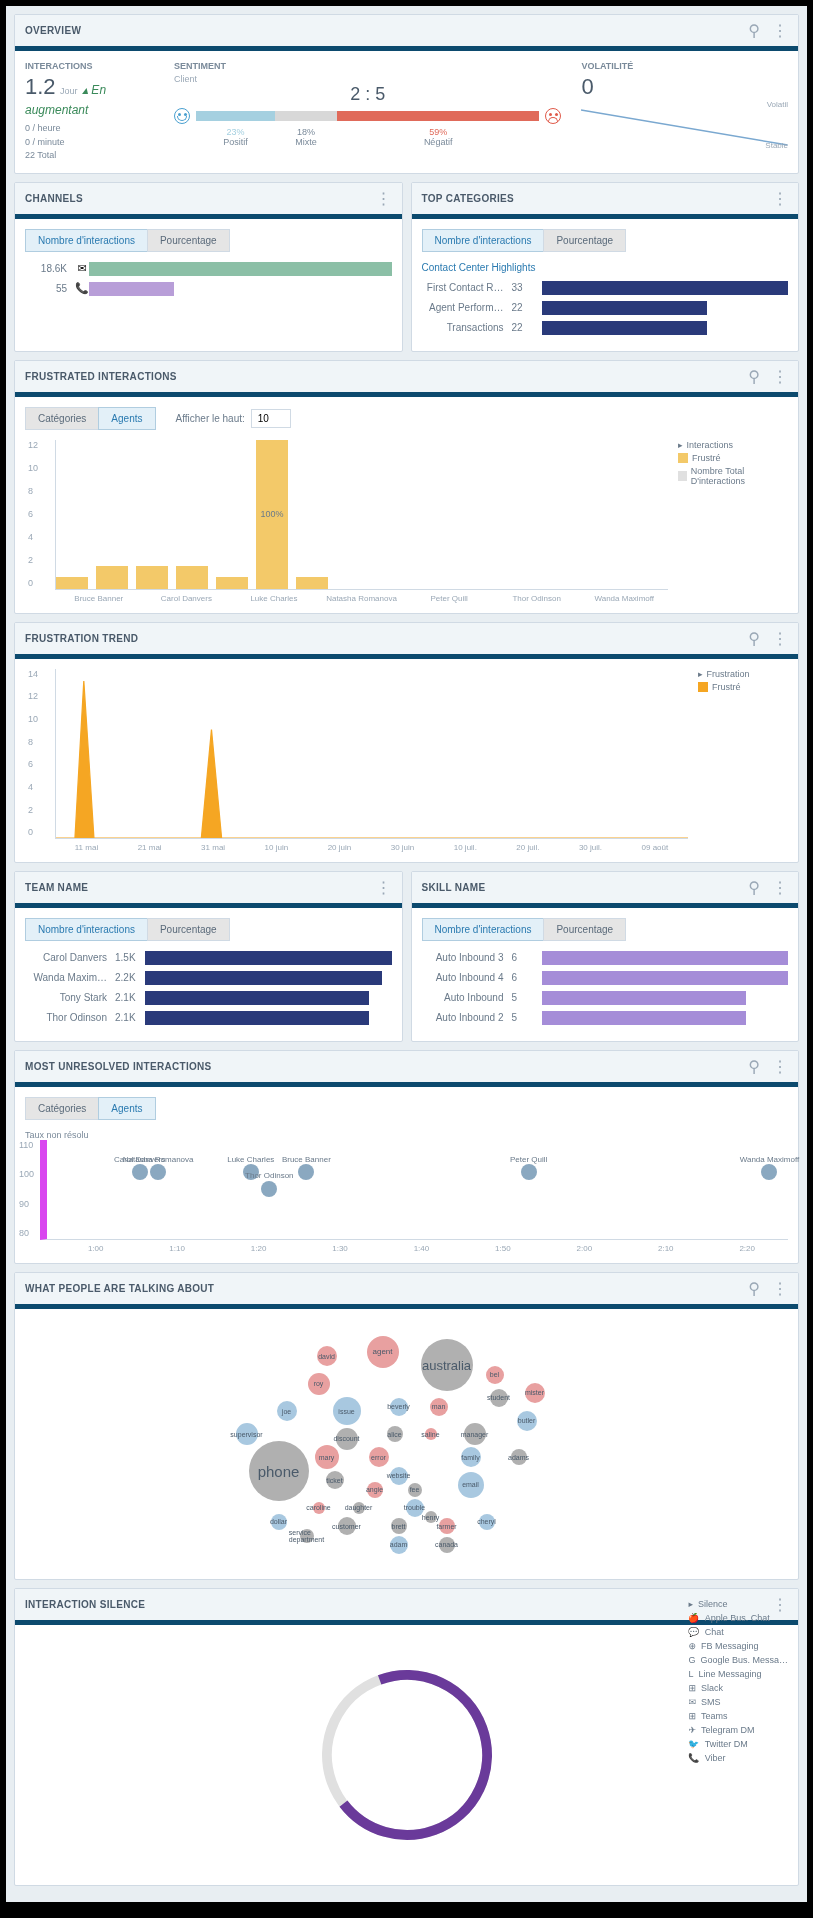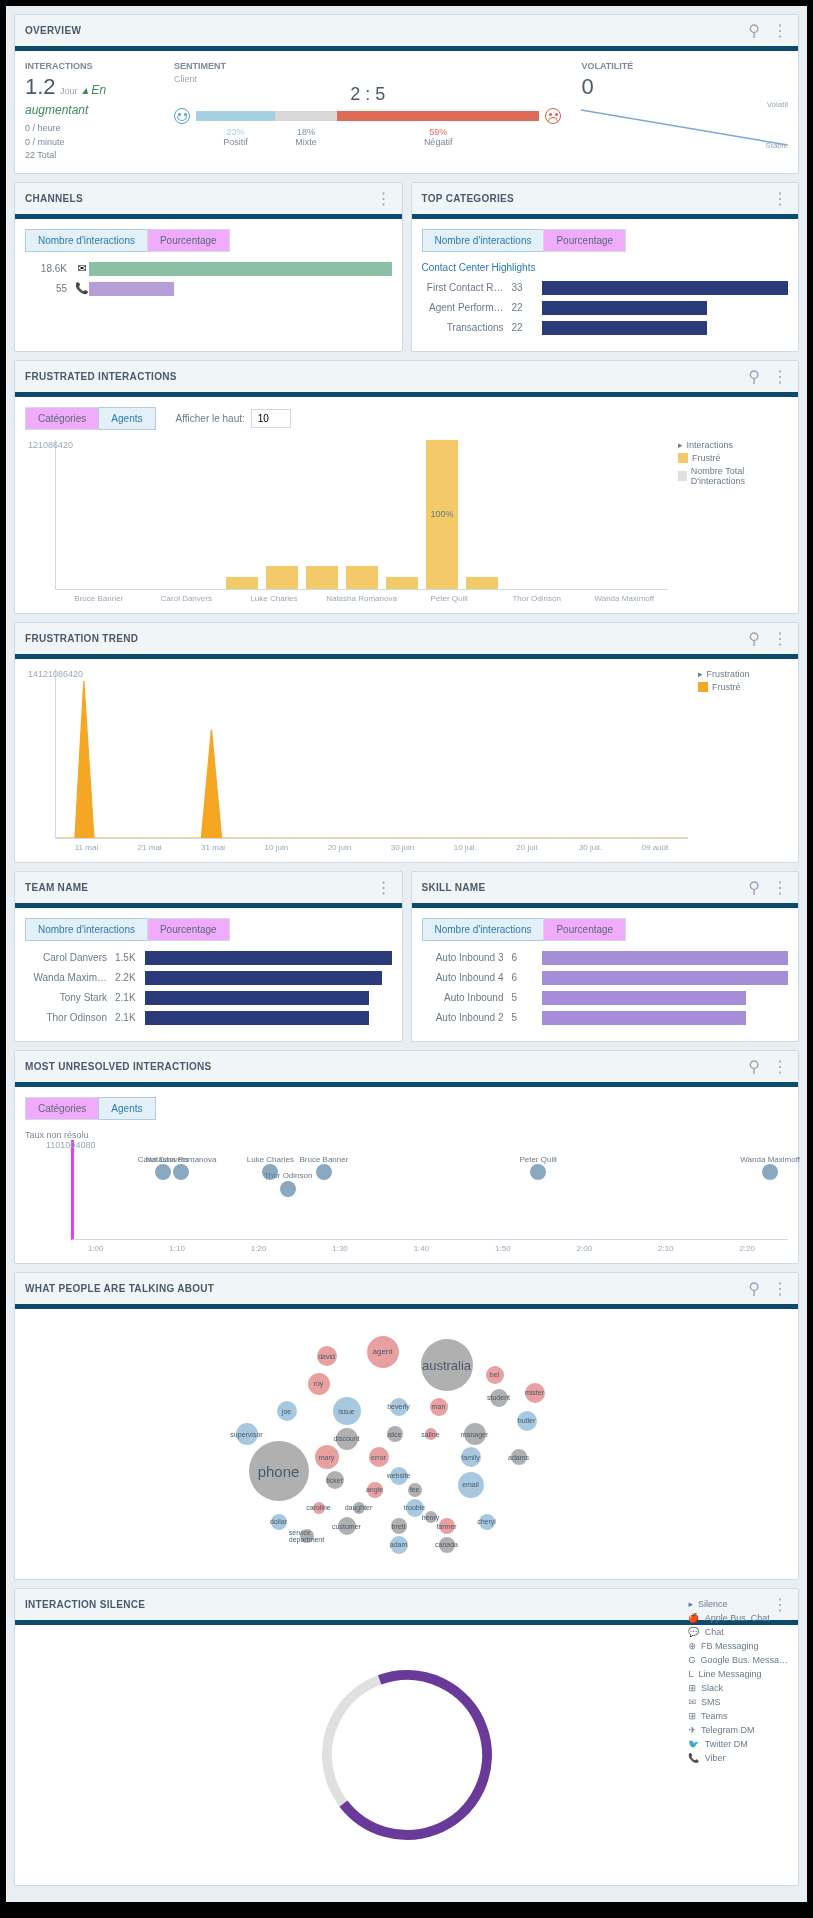--- a/index.html
+++ b/index.html
@@ -6,21 +6,21 @@
 body { background: #000; padding: 6px; }
 .page { background: #e8eef2; padding: 8px; }
 .widget { background: #fff; border: 1px solid #d0dae4; margin-bottom: 8px; border-radius: 2px; }
 .widget-header { background: #f0f5f8; border-bottom: 5px solid #0c4a6e; padding: 6px 10px; display: flex; align-items: center; justify-content: space-between; }
 .widget-title { font-size: 10px; font-weight: 600; color: #4a5a6a; letter-spacing: 0.3px; }
 .widget-icons { display: flex; gap: 12px; color: #9aa8b6; }
 .widget-body { padding: 10px; }
 .row { display: flex; gap: 8px; }
 .row > .widget { flex: 1; }
 .tabs { display: flex; gap: 0; margin-bottom: 10px; }
-.tab { border: 1px solid #d0dae4; padding: 5px 12px; font-size: 10px; color: #5a6a7a; cursor: pointer; background: #f0abfc; }
+.tab { border: 1px solid #d0dae4; padding: 5px 12px; font-size: 10px; color: #5a6a7a; cursor: pointer; background: #e5e5e5; }
 .tab.active { background: #e3f0f8; color: #2a7ab0; border-color: #b0cde0; }
 .tab + .tab { margin-left: -1px; }
 .overview-row { display: flex; gap: 20px; }
 .overview-col { flex: 1; }
 .section-label { font-size: 9px; color: #7a8a9a; font-weight: 600; margin-bottom: 3px; }
 .big-num { font-size: 22px; color: #4a5a6a; font-weight: 300; }
 .trend { font-size: 12px; color: #3a8a5a; font-style: italic; }
 .unit { font-size: 9px; color: #9aa8b6; }
 .small-stats { font-size: 9px; color: #7a8a9a; line-height: 1.5; margin-top: 4px; }
 .sentiment-bar { display: flex; height: 10px; margin: 6px 0; }
@@ -34,29 +34,29 @@
 .volatil-chart { height: 50px; position: relative; }
 .vol-label { font-size: 8px; color: #9aa8b6; position: absolute; right: 0; }
 .hbar-row { display: flex; align-items: center; margin-bottom: 6px; font-size: 10px; }
 .hbar-label { width: 90px; text-align: right; padding-right: 8px; color: #6a7a8a; white-space: nowrap; overflow: hidden; text-overflow: ellipsis; }
 .hbar-val { width: 30px; text-align: left; color: #6a7a8a; }
 .hbar-track { flex: 1; height: 14px; position: relative; }
 .hbar-fill { height: 100%; }
 .icon-sq { width: 14px; height: 14px; display: inline-flex; align-items: center; justify-content: center; font-size: 11px; }
 .link-blue { color: #2a7ab0; font-size: 10px; margin-bottom: 8px; display: block; }
 .chart-area { position: relative; height: 150px; border-left: 1px solid #d0dae4; border-bottom: 1px solid #d0dae4; margin-left: 30px; }
-.y-ticks { position: absolute; left: -28px; top: 0; height: 100%; font-size: 9px; color: #9aa8b6; display: flex; flex-direction: row; justify-content: space-between; }
+.y-ticks { position: absolute; left: -28px; top: 0; height: 100%; font-size: 9px; color: #9aa8b6; display: flex; flex-direction: column; justify-content: space-between; }
 .x-ticks { display: flex; justify-content: space-around; font-size: 8px; color: #9aa8b6; margin-left: 30px; margin-top: 4px; }
-.bars { display: flex; justify-content: center; align-items: flex-end; height: 100%; gap: 8px; }
+.bars { display: flex; justify-content: flex-start; align-items: flex-end; height: 100%; gap: 8px; }
 .bar { width: 32px; background: #f3c969; position: relative; }
 .bar-label { font-size: 9px; color: #6a7a8a; position: absolute; bottom: 50%; left: 50%; transform: translate(-50%, 50%); }
 .legend { font-size: 9px; color: #6a7a8a; }
 .legend-item { display: flex; align-items: center; gap: 4px; margin-bottom: 3px; }
 .legend-sq { width: 10px; height: 10px; }
-.scatter { position: relative; height: 100px; border-left: 3px solid #d946ef; border-bottom: 1px solid #d0dae4; margin-left: 46px; }
+.scatter { position: relative; height: 100px; border-left: 7px solid #d946ef; border-bottom: 1px solid #d0dae4; margin-left: 15px; }
 .dot { position: absolute; width: 16px; height: 16px; border-radius: 50%; background: #8aa8c0; transform: translate(-50%, -50%); }
 .dot-label { font-size: 8px; color: #6a7a8a; position: absolute; white-space: nowrap; transform: translate(-50%, -50%); }
 .bubble-area { position: relative; height: 230px; margin: 10px auto; width: 400px; }
 .bubble { position: absolute; border-radius: 50%; display: flex; align-items: center; justify-content: center; font-size: 9px; color: #4a5a6a; transform: translate(-50%, -50%); }
 .arc-chart { width: 200px; height: 200px; margin: 20px auto; position: relative; }
 .silence-legend { position: absolute; right: 10px; top: 10px; font-size: 9px; color: #6a7a8a; }
 .silence-legend-item { display: flex; align-items: center; gap: 5px; margin-bottom: 4px; }
 .top-input { border: 1px solid #d0dae4; padding: 3px 6px; font-size: 10px; width: 40px; margin-left: 6px; }
 .top-label { font-size: 10px; color: #6a7a8a; margin-left: 20px; }
 svg.arc { transform: rotate(-20deg); }
@@ -432,21 +432,21 @@
   <div class="widget-body">
     <div class="tabs">
       <div class="tab">Catégories</div>
       <div class="tab active">Agents</div>
     </div>
     <div style="font-size:9px;color:#7a8a9a;margin-top:10px">Taux non résolu</div>
     <div class="scatter">
       <div class="y-ticks">
             <span>110</span>
             <span>100</span>
-            <span>40</span>
+            <span>90</span>
             <span>80</span>
           </div>
       <div id="scatter-dots">
             <div class="dot" style="left:12.5%;top:33.33333333333333%"></div>
             <div class="dot-label" style="left:12.5%;top:19.33333333333333%">Carol Danvers</div>
             <div class="dot" style="left:15%;top:33.33333333333333%"></div>
             <div class="dot-label" style="left:15%;top:19.33333333333333%">Natasha Romanova</div>
             <div class="dot" style="left:27.500000000000004%;top:33.33333333333333%"></div>
             <div class="dot-label" style="left:27.500000000000004%;top:19.33333333333333%">Luke Charles</div>
             <div class="dot" style="left:35%;top:33.33333333333333%"></div>

